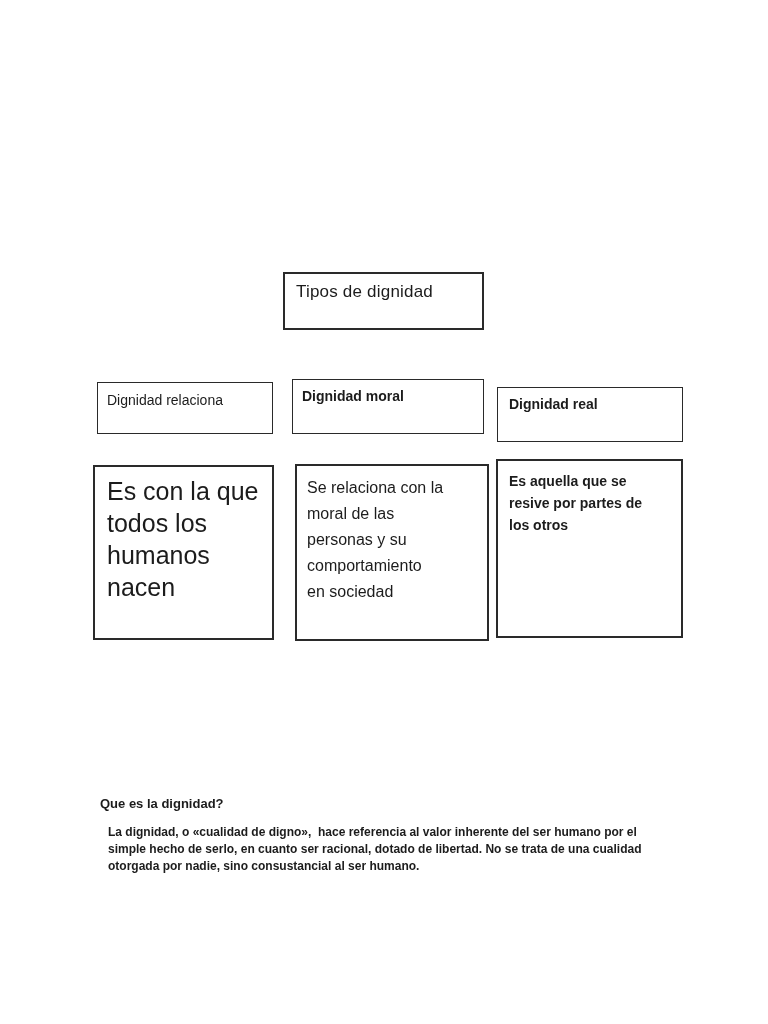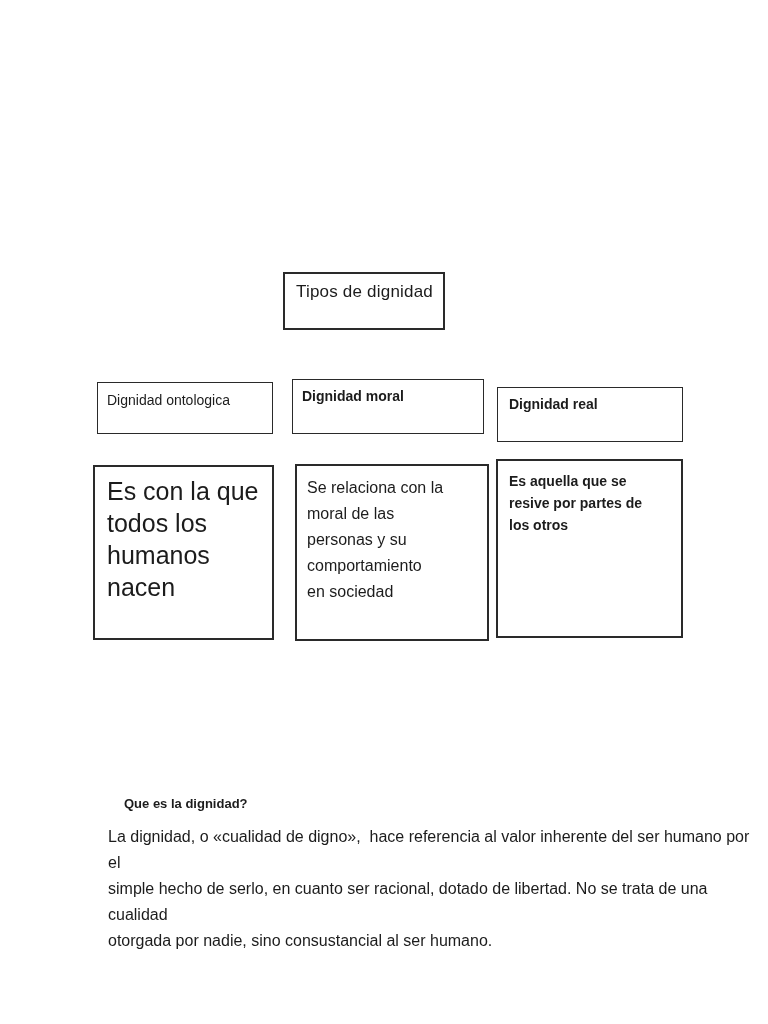--- a/index.html
+++ b/index.html
@@ -17,21 +17,21 @@
     overflow: hidden;
   }
   .box {
     position: absolute;
     border: 2px solid #2a2a2a;
     background: #ffffff;
     box-sizing: border-box;
   }
   .title-box {
     left: 283px; top: 272px;
-    width: 162px; height: 58px;
+    width: 201px; height: 58px;
     padding: 8px 0 0 11px;
     font-size: 17px;
     letter-spacing: 0.2px;
   }
   .head-box {
     font-size: 14px;
     box-sizing: border-box;
   }
   .head-1 { left: 97px;  top: 382px; width: 176px; height: 52px; padding: 9px 0 0 9px; border-width: 1.5px; }
   .head-2 { left: 292px; top: 379px; width: 192px; height: 55px; padding: 8px 0 0 9px; border-width: 1.5px; font-weight: 600; }
@@ -51,45 +51,45 @@
     font-size: 16px; line-height: 26px;
   }
   .desc-3 {
     left: 496px; top: 459px; width: 187px; height: 179px;
     padding: 9px 5px 0 11px;
     font-size: 14px; line-height: 22px;
     font-weight: 700;
   }
   .footer-heading {
     position: absolute;
-    left: 124px; top: 796px;
+    left: 100px; top: 796px;
     font-size: 13px;
     font-weight: 700;
   }
   .footer-paragraph {
     position: absolute;
     left: 108px; top: 824px;
     width: 648px;
-    font-size: 16px;
-    font-weight: 400;
-    line-height: 26px;
+    font-size: 12px;
+    font-weight: 700;
+    line-height: 17px;
     white-space: pre-wrap;
   }
 </style>
 </head>
 <body>
 
 <div class="page">
 
   <div class="box title-box">
     <span>Tipos de dignidad</span>
   </div>
 
   <div class="box head-box head-1">
-    <span>Dignidad ontologica</span>
+    <span>Dignidad relaciona</span>
   </div>
 
   <div class="box head-box head-2">
     <span>Dignidad moral</span>
   </div>
 
   <div class="box head-box head-3">
     <span>Dignidad real</span>
   </div>
 

